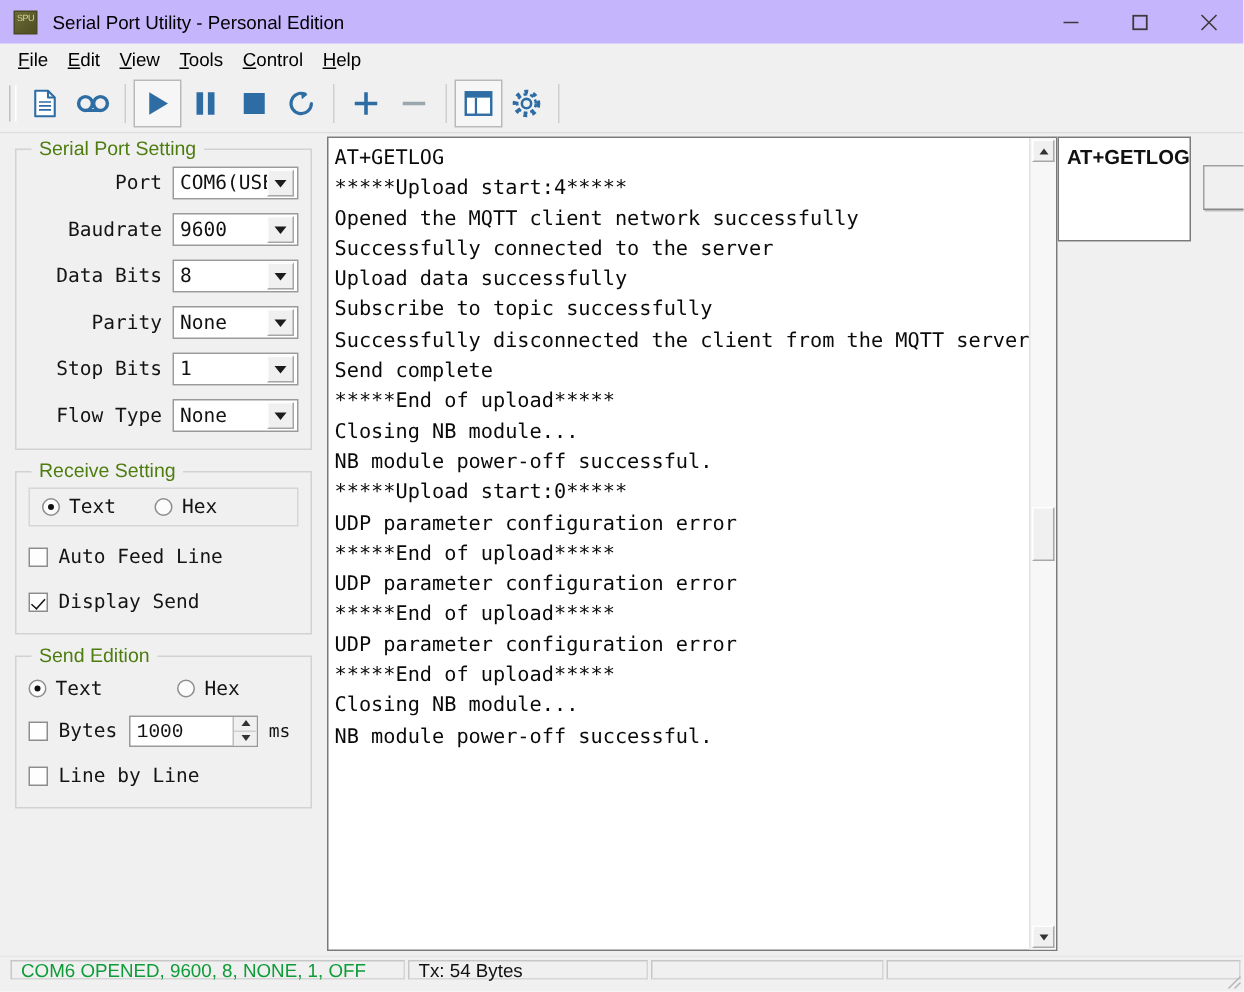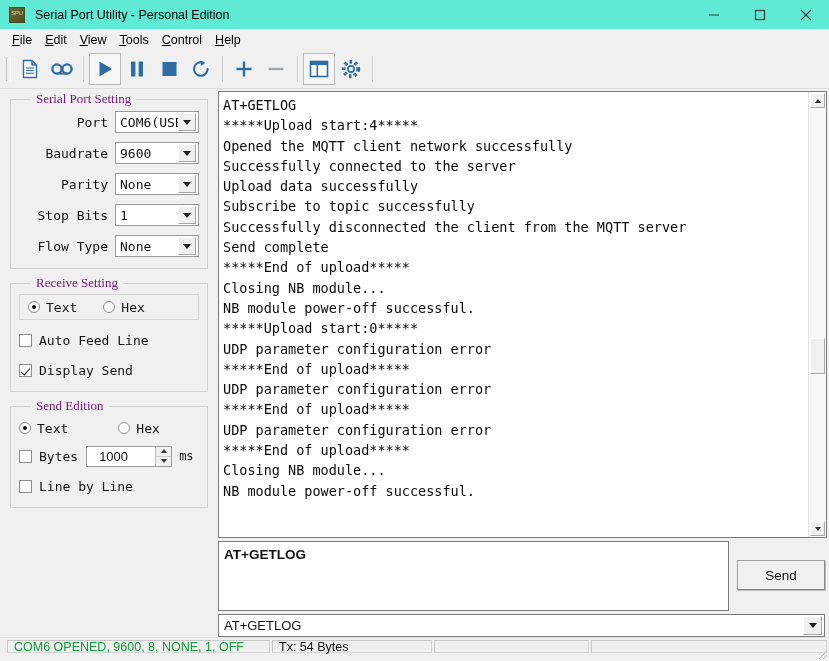--- a/index.html
+++ b/index.html
@@ -21,21 +21,21 @@
     height: 661px;
     background: #f0f0f0;
     display: flex;
     flex-direction: column;
     position: relative;
   }
 
   
   .titlebar {
     height: 29px;
-    background: #5eead4;
+    background: #c4b5fd;
     display: flex;
     align-items: center;
     flex: 0 0 auto;
     position: relative;
   }
   .title-icon {
     width: 16px; height: 16px;
     margin-left: 9px;
     background: linear-gradient(135deg, #6b6a35 0%, #4e4d22 100%);
     border: 1px solid #4a4920;
@@ -140,45 +140,44 @@
     width: 218px;
     flex: 0 0 218px;
     background: #f0f0f0;
     padding: 4px 0 0 0;
     box-sizing: border-box;
     position: relative;
   }
   .right-pane {
     flex: 1 1 auto;
     display: flex;
-    flex-direction: column;
+    flex-direction: row;
     padding: 2px 2px 0 0;
     box-sizing: border-box;
     min-width: 0;
   }
 
   
   .groupbox {
     position: relative;
     margin: 6px 10px 0 10px;
     border: 1px solid #d2d2d2;
     padding: 10px 8px 8px 8px;
     box-sizing: border-box;
   }
   .groupbox > .gb-title {
     position: absolute;
     top: -9px;
     left: 10px;
     background: #f0f0f0;
     padding: 0 5px;
-    font-family: Liberation Serif, serif;
+    font-family: Liberation Sans, sans-serif;
     font-size: 13px;
-    color: #701a75;
+    color: #4d7c0f;
     white-space: nowrap;
-    margin-left: 10px;
   }
 
   
   .form-row {
     display: flex;
     align-items: center;
     height: 24px;
     margin-bottom: 7px;
   }
   .form-row:last-child { margin-bottom: 2px; }
@@ -306,22 +305,22 @@
     width: 86px;
     border: 1px solid #9a9a9a;
     background: #fff;
     box-sizing: border-box;
     display: flex;
     align-items: stretch;
     margin-right: 7px;
   }
   .spin-val {
     flex: 1 1 auto;
-    padding-left: 12px;
-    font-family: Liberation Sans, sans-serif;
+    padding-left: 4px;
+    font-family: Liberation Mono, monospace;
     font-size: 13px;
     color: #111;
     display: flex;
     align-items: center;
   }
   .spin-btns {
     flex: 0 0 15px;
     display: flex;
     flex-direction: column;
     border-left: 1px solid #bdbdbd;
@@ -664,20 +663,29 @@
         <div class="form-row">
           <div class="form-label">Baudrate</div>
           <div class="combo">
             <div class="combo-val">9600</div>
             <div class="combo-arrow">
                 <span class="caret-down"></span>
               </div>
           </div>
         </div>
 
+        <div class="form-row">
+          <div class="form-label">Data Bits</div>
+          <div class="combo">
+            <div class="combo-val">8</div>
+            <div class="combo-arrow">
+                <span class="caret-down"></span>
+              </div>
+          </div>
+        </div>
 
         <div class="form-row">
           <div class="form-label">Parity</div>
           <div class="combo">
             <div class="combo-val">None</div>
             <div class="combo-arrow">
                 <span class="caret-down"></span>
               </div>
           </div>
         </div>

